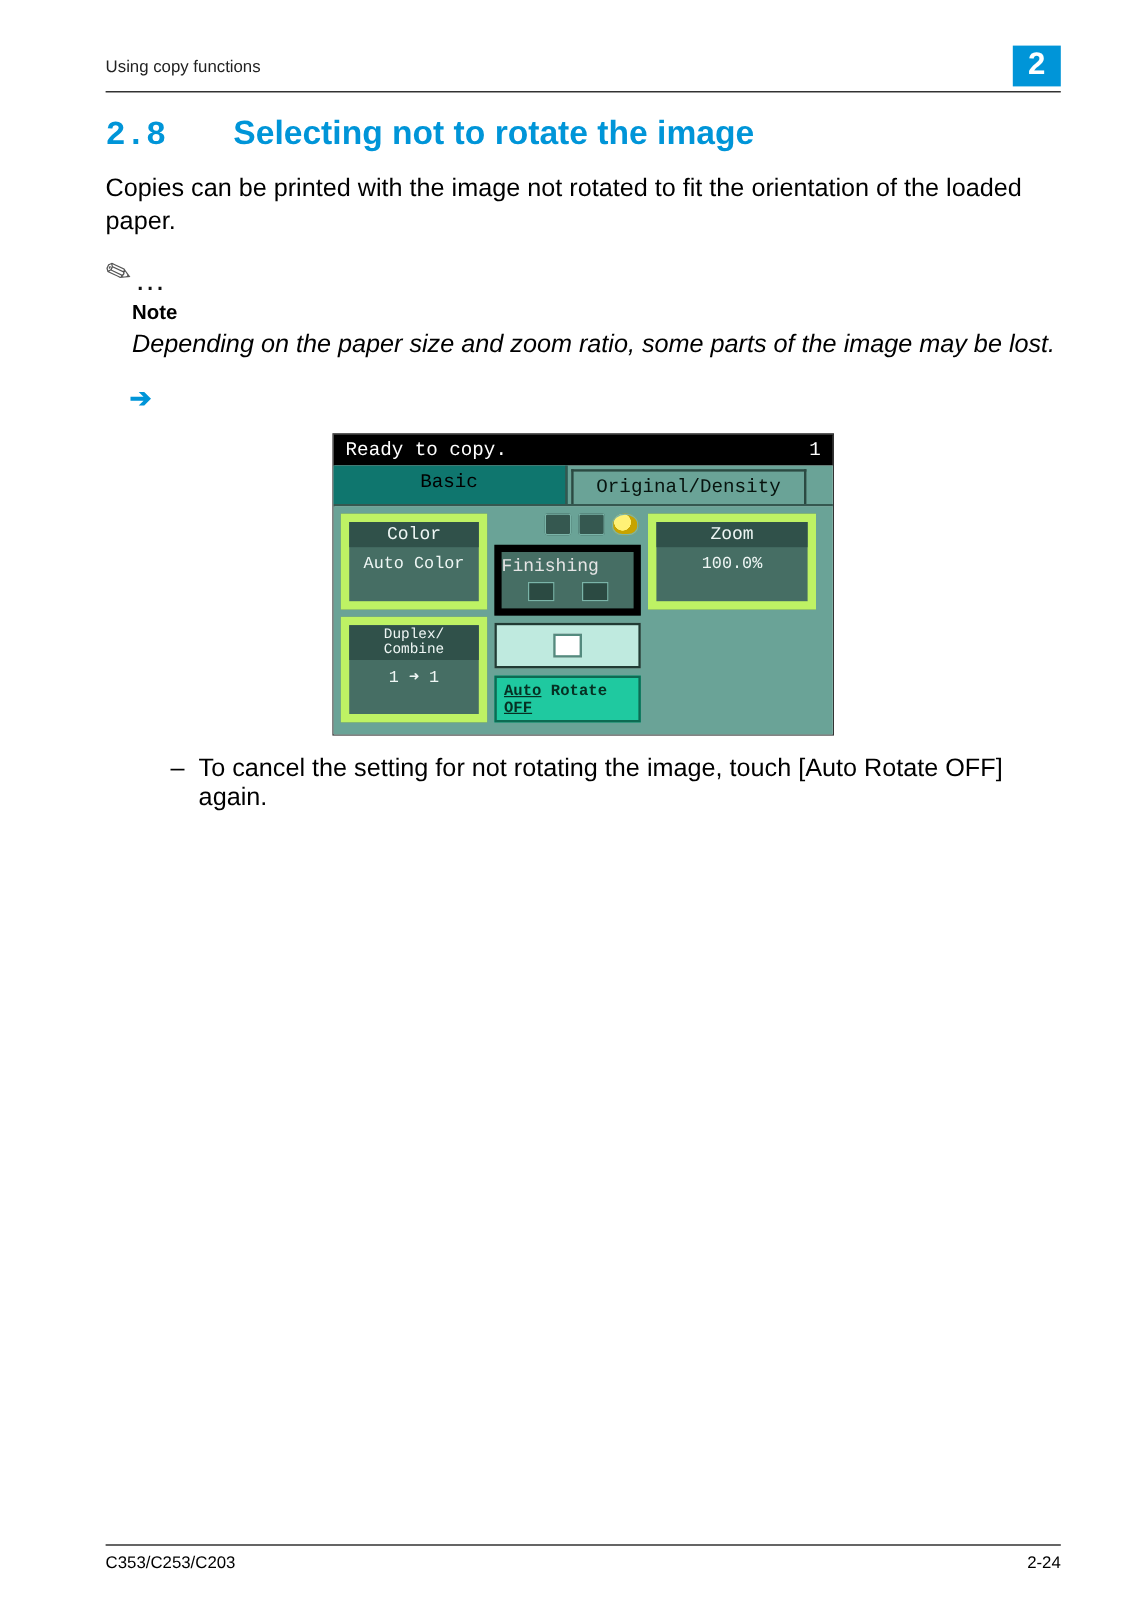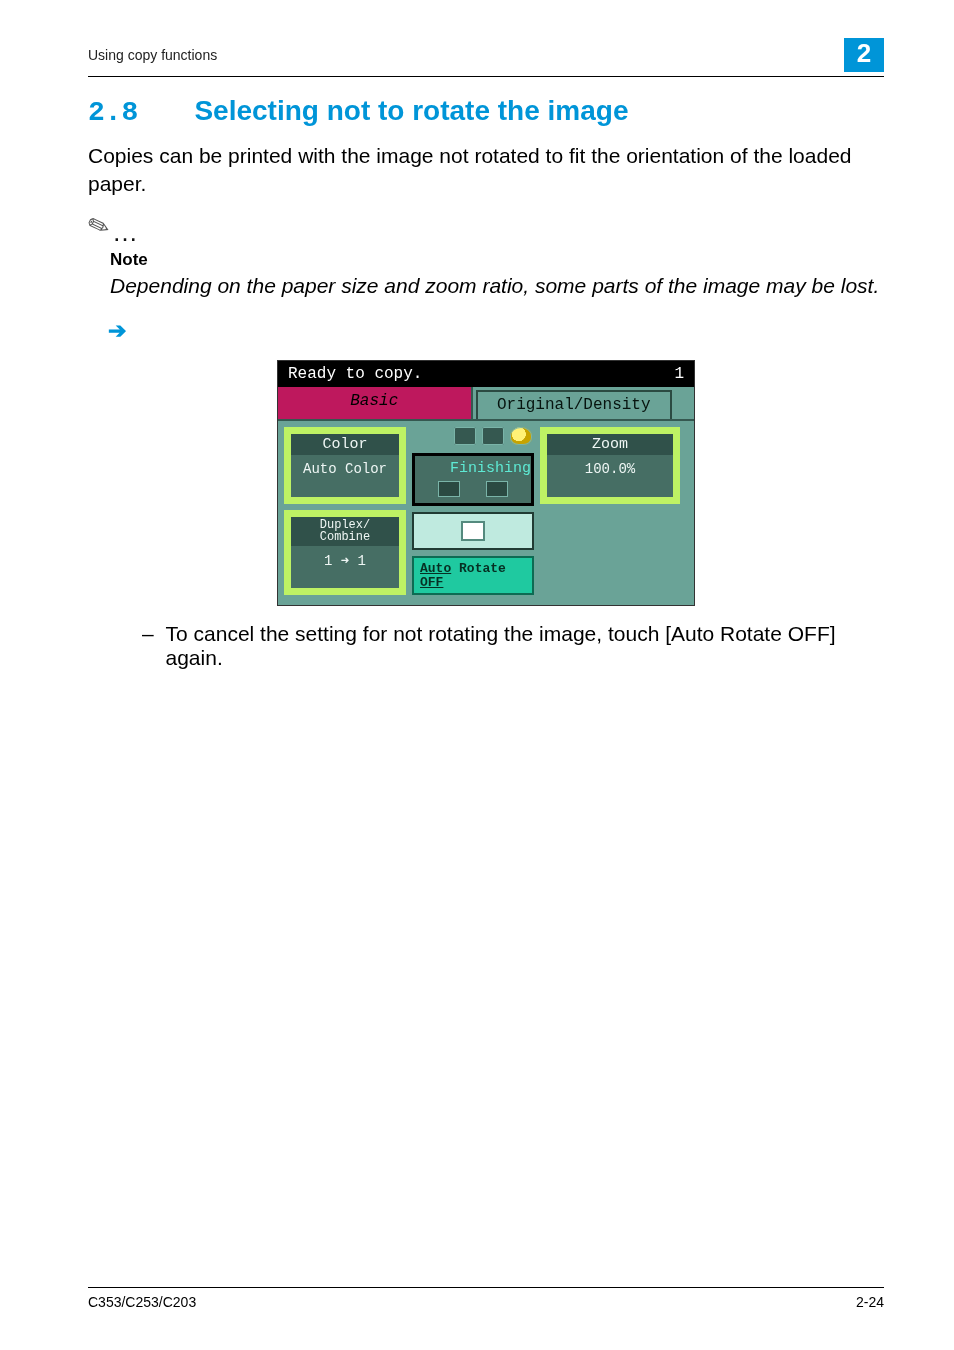--- a/index.html
+++ b/index.html
@@ -105,22 +105,21 @@
   .lcd .tab {
     flex: 1;
     text-align: center;
     padding: 5px 0 6px;
     color: #000;
     font-family: "Courier New", monospace;
     font-size: 16px;
     border-right: 2px solid #355850;
   }
   .lcd .tab.active {
-    background: #be185d;
-    font-style: italic;
+    background: #0f766e;
   }
   .lcd .tab.inactive {
     background: #6aa397;
     color: #07140f;
     border: 2px solid #2b4a42;
     border-bottom: none;
     margin: 3px 22px 0 3px;
     padding: 4px 0 5px;
   }
   .lcd .panel {
@@ -152,24 +151,24 @@
   .rightcol { display:flex; flex-direction:column; gap:6px; }
   .icon-row {
     background: transparent;
     display:flex; justify-content:flex-end; gap:6px;
     padding: 0 2px 2px 0;
   }
   .icon-row span { display:inline-block; width:22px; height:18px; background:#355850; border-radius:2px; box-shadow: inset 0 0 0 1px #7ab4a8; }
   .icon-row span.mag { background: radial-gradient(circle at 40% 40%, #fff176 40%, #c7a300 42%); border-radius: 50% 50% 40% 40%; }
   .finishing {
     background: #466e64;
-    border: 3px solid #000000;
-    text-align: right;
+    border: 6px solid #000000;
+    text-align: left;
     padding: 4px 0 6px;
-    color: #5eead4;
+    color: #e5e5e5;
   }
   .finishing .ico-line { display:flex; justify-content:space-around; padding: 4px 10px 0;}
   .finishing .ico-line span { width:20px; height:14px; background:#2b4a42; display:inline-block; border:1px solid #7ab4a8; }
   .blank-cell {
     background: #bfeadf;
     border: 2px solid #213b34;
     height: 34px;
     display:flex; align-items:center; justify-content:center;
   }
   .blank-cell span { width:20px; height:16px; background:#fff; border:2px solid #548a7e; display:inline-block;}

